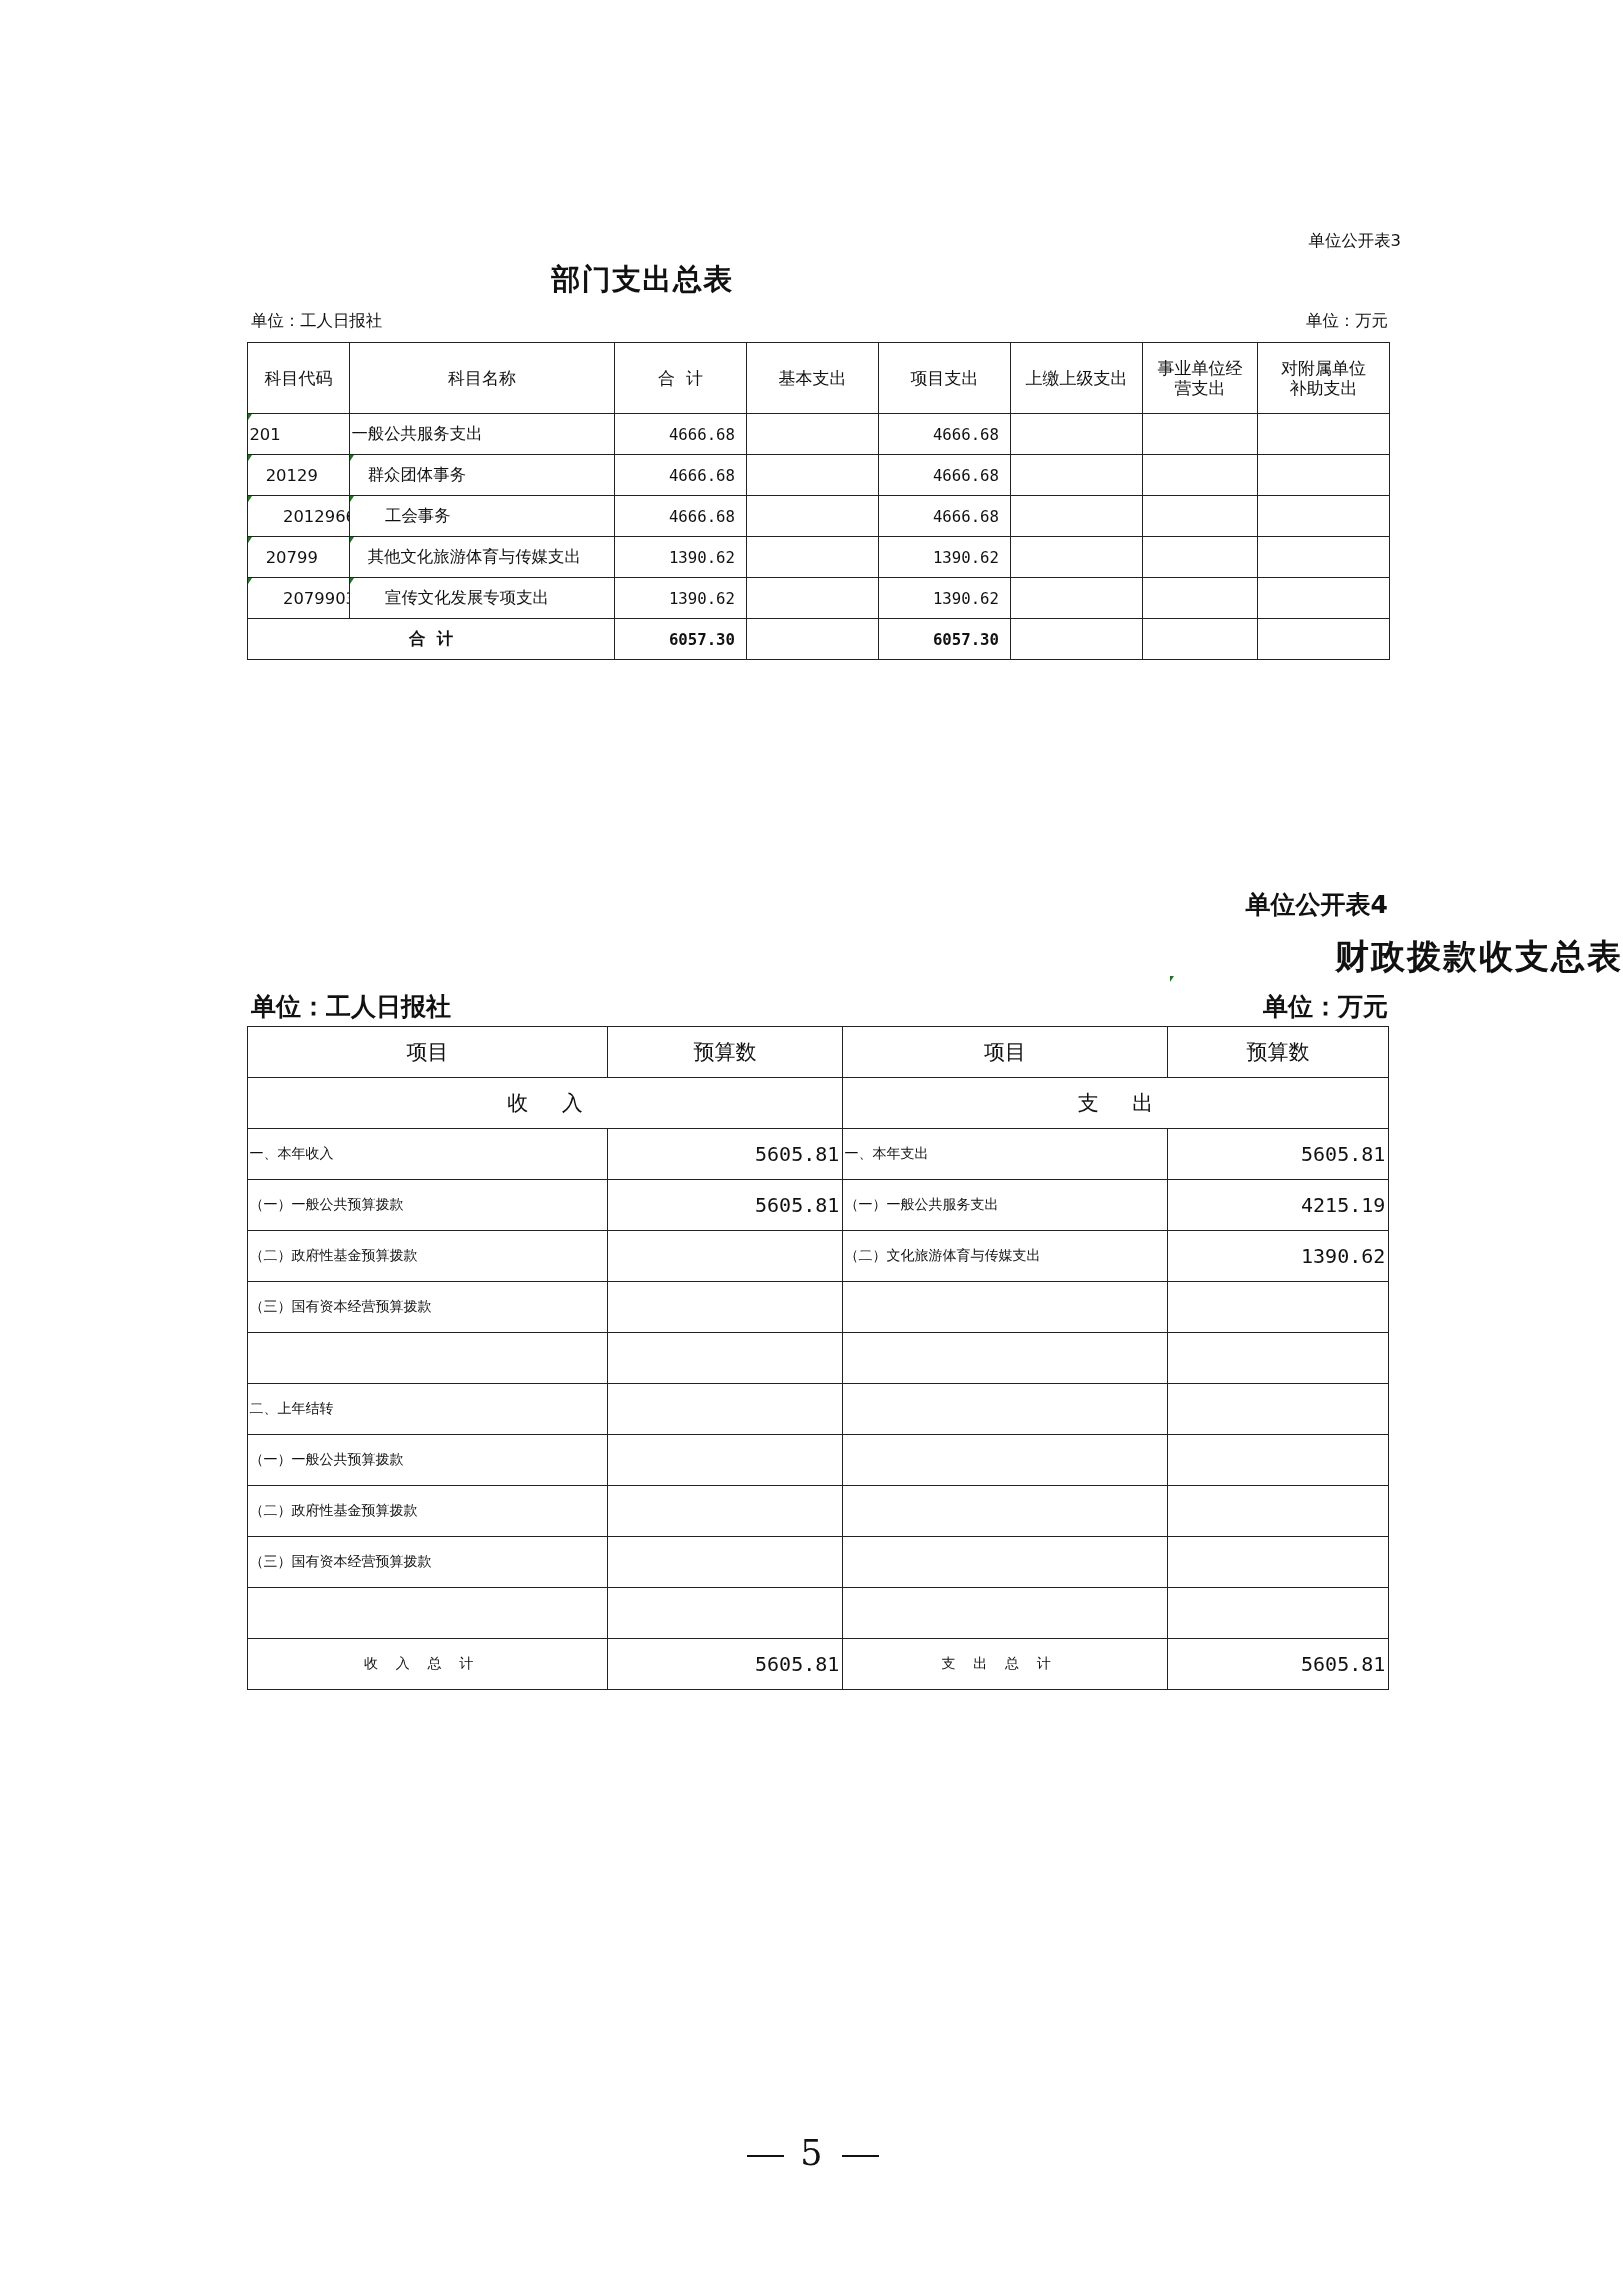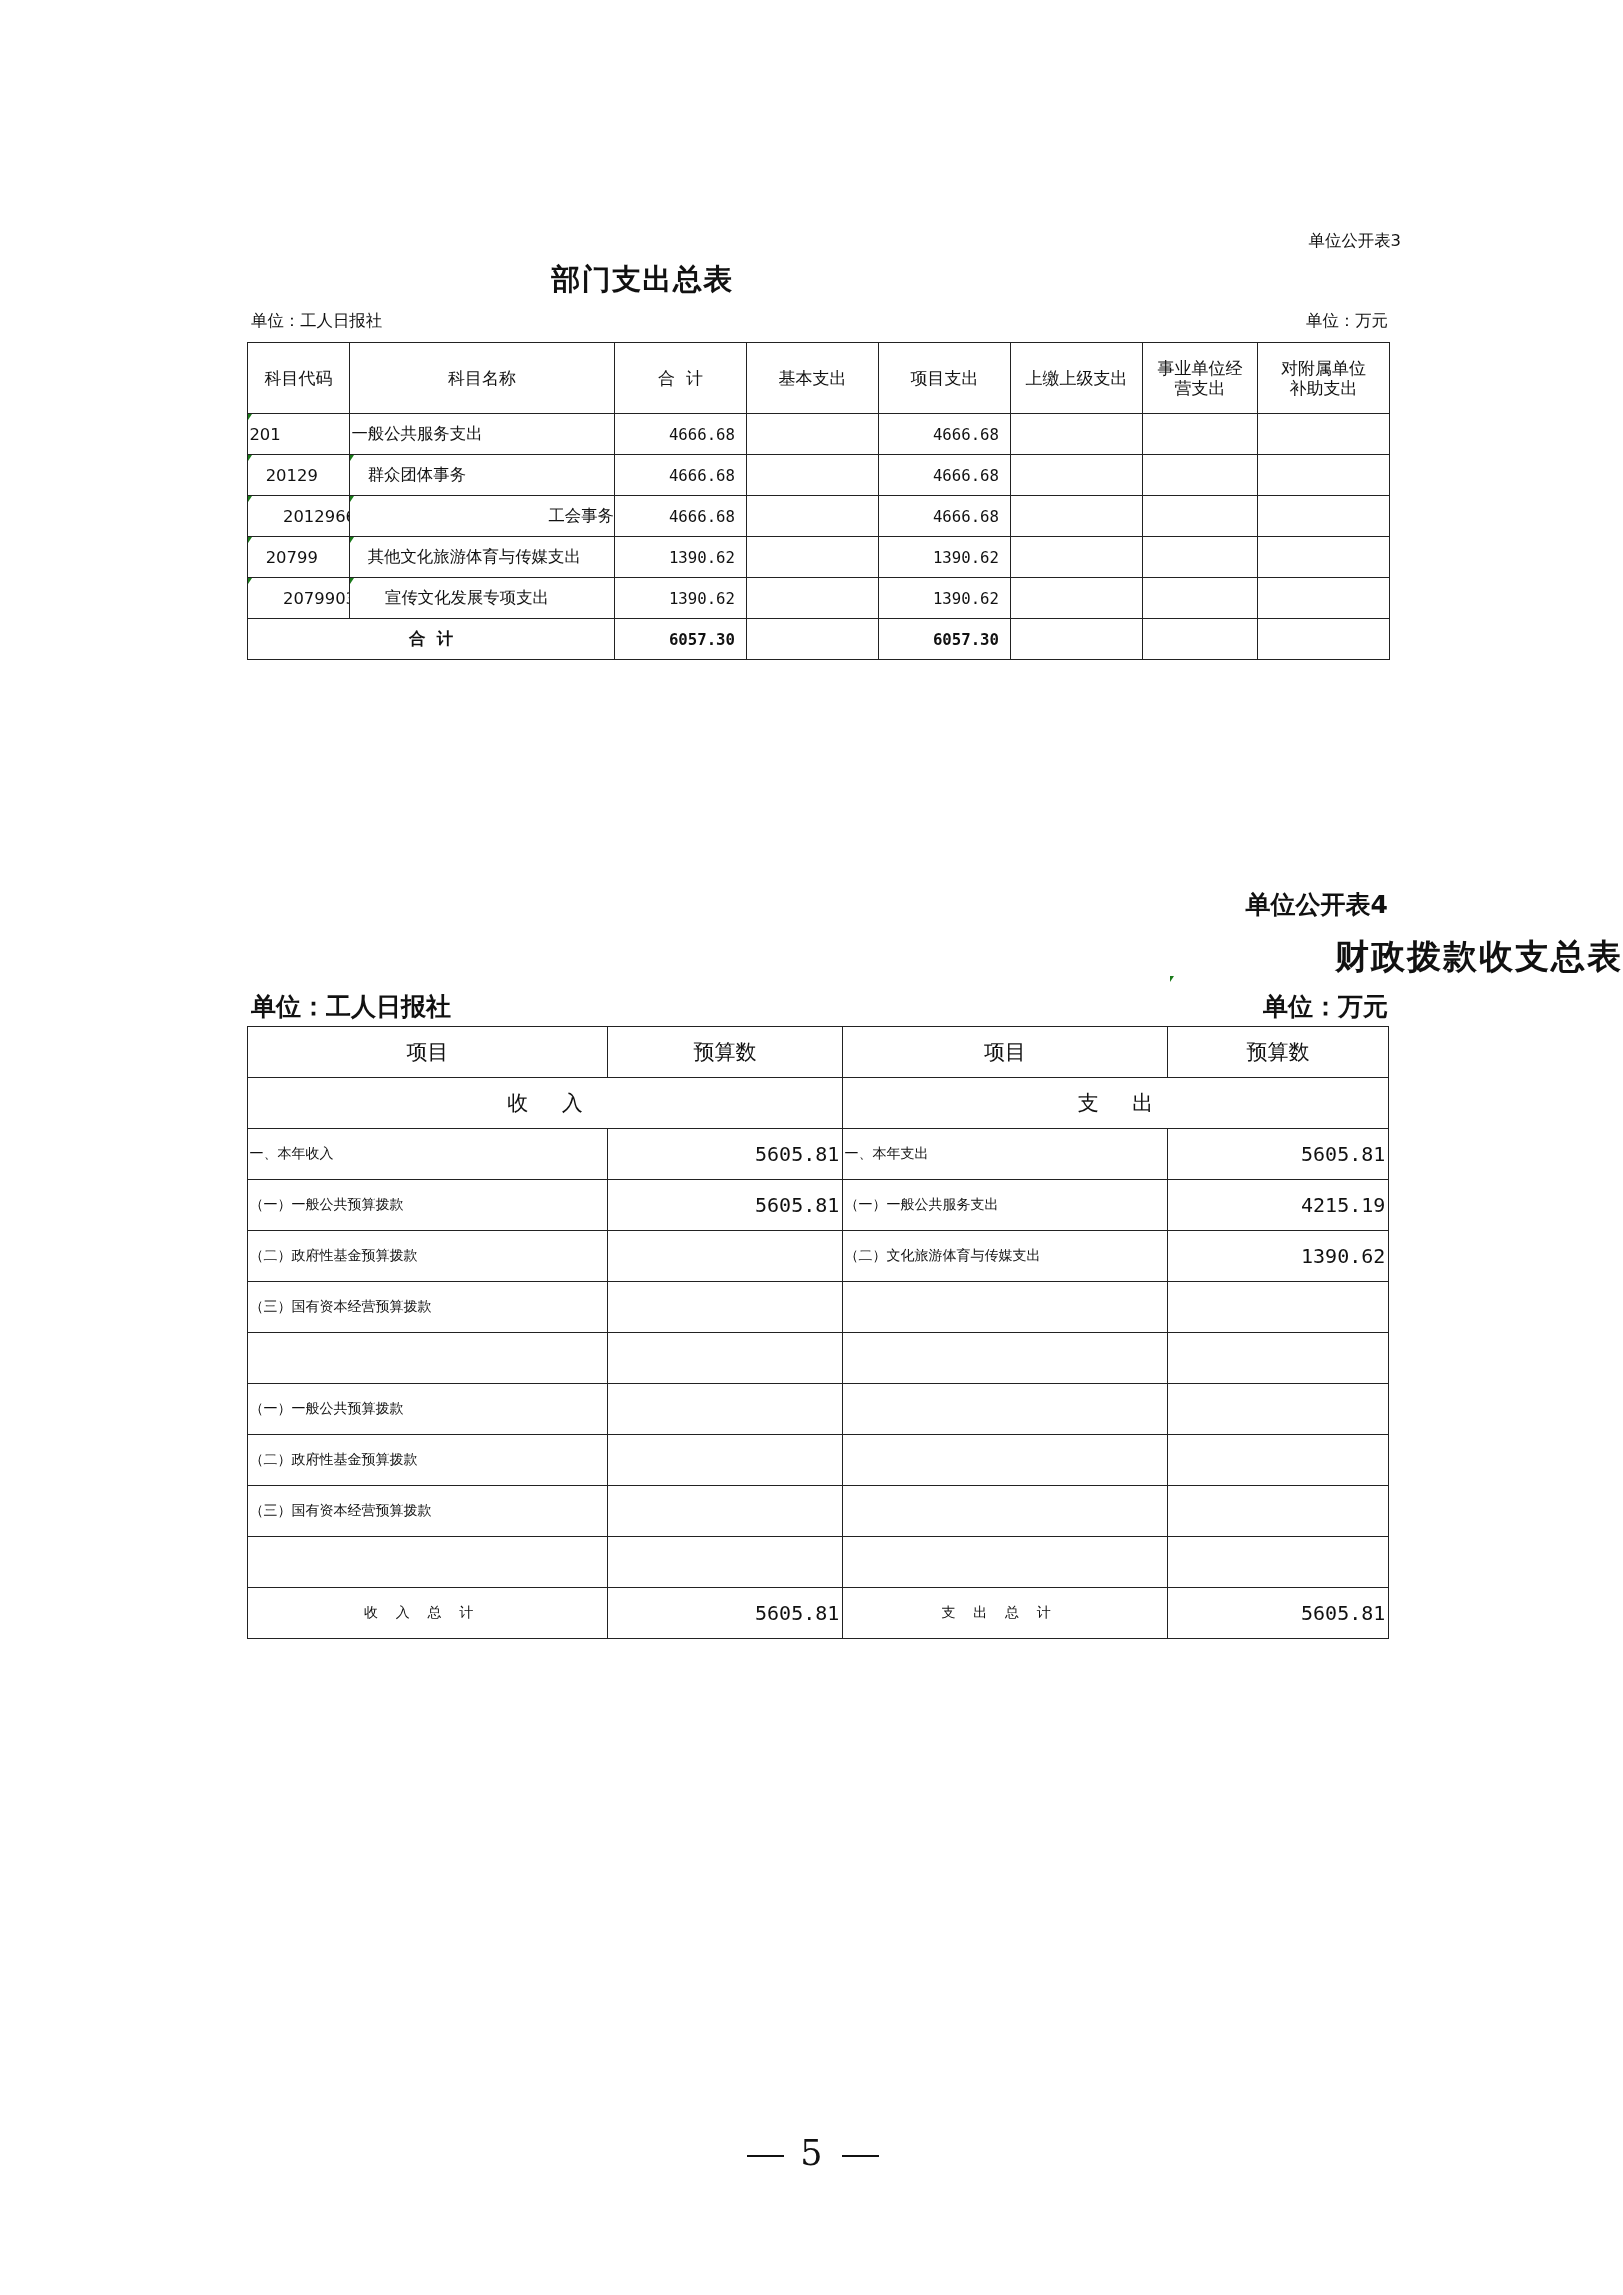--- a/index.html
+++ b/index.html
@@ -87,21 +87,21 @@
     <td class="num">4666.68</td>
     <td class="num"></td>
     <td class="num">4666.68</td>
     <td class="num"></td>
     <td class="num"></td>
     <td class="num"></td>
   </tr>
 
   <tr>
     <td class="code" style="padding-left:35px;"><span class="tri"></span><span>2012966</span></td>
-    <td class="name" style="padding-left:35px;text-align:right;"><span class="tri"></span><span>工会事务</span></td>
+    <td class="name" style="padding-left:35px;"><span class="tri"></span><span>工会事务</span></td>
     <td class="num">4666.68</td>
     <td class="num"></td>
     <td class="num">4666.68</td>
     <td class="num"></td>
     <td class="num"></td>
     <td class="num"></td>
   </tr>
 
 
   <tr>
@@ -186,20 +186,26 @@
     <td class="item"></td>
     <td class="num"></td>
   </tr>
   <tr>
     <td class="item"></td>
     <td class="num"></td>
     <td class="item"></td>
     <td class="num"></td>
   </tr>
   <tr>
+    <td class="item">二、上年结转</td>
+    <td class="num"></td>
+    <td class="item"></td>
+    <td class="num"></td>
+  </tr>
+  <tr>
     <td class="item">（一）一般公共预算拨款</td>
     <td class="num"></td>
     <td class="item"></td>
     <td class="num"></td>
   </tr>
   <tr>
     <td class="item">（二）政府性基金预算拨款</td>
     <td class="num"></td>
     <td class="item"></td>
     <td class="num"></td>

